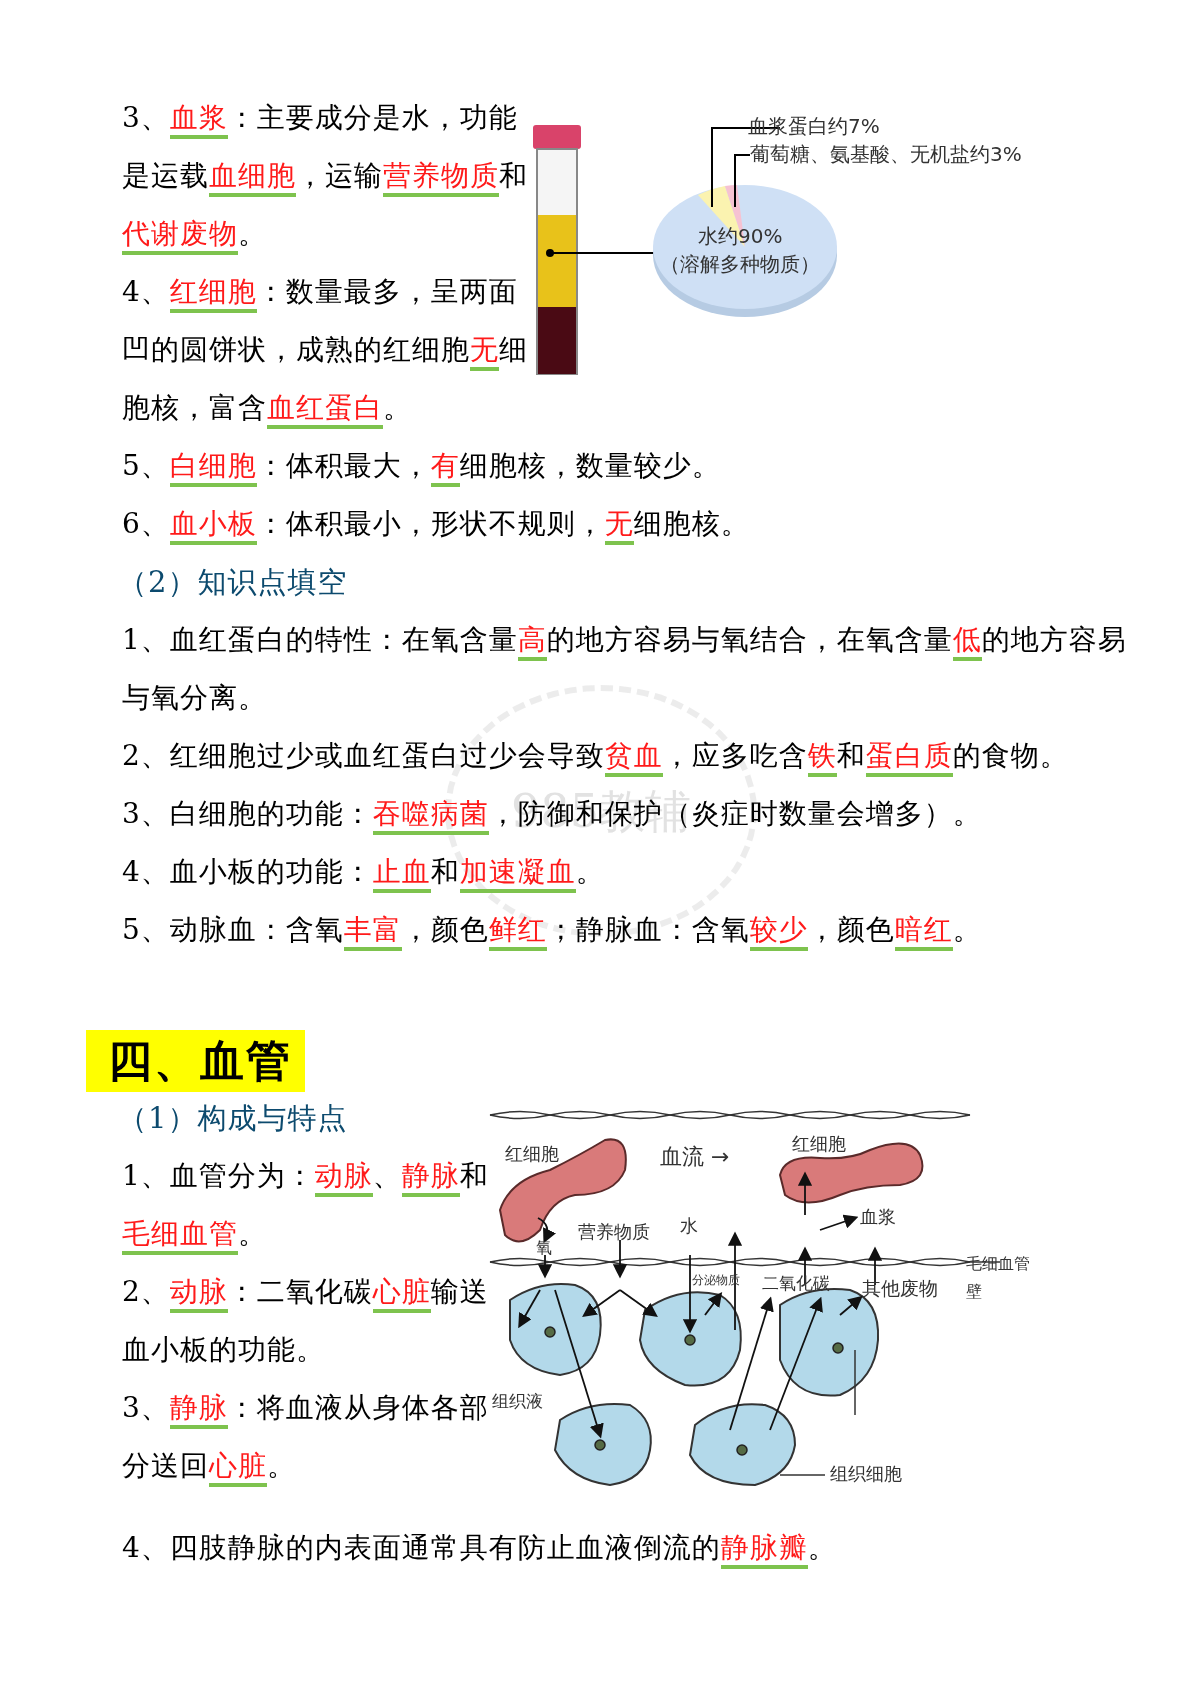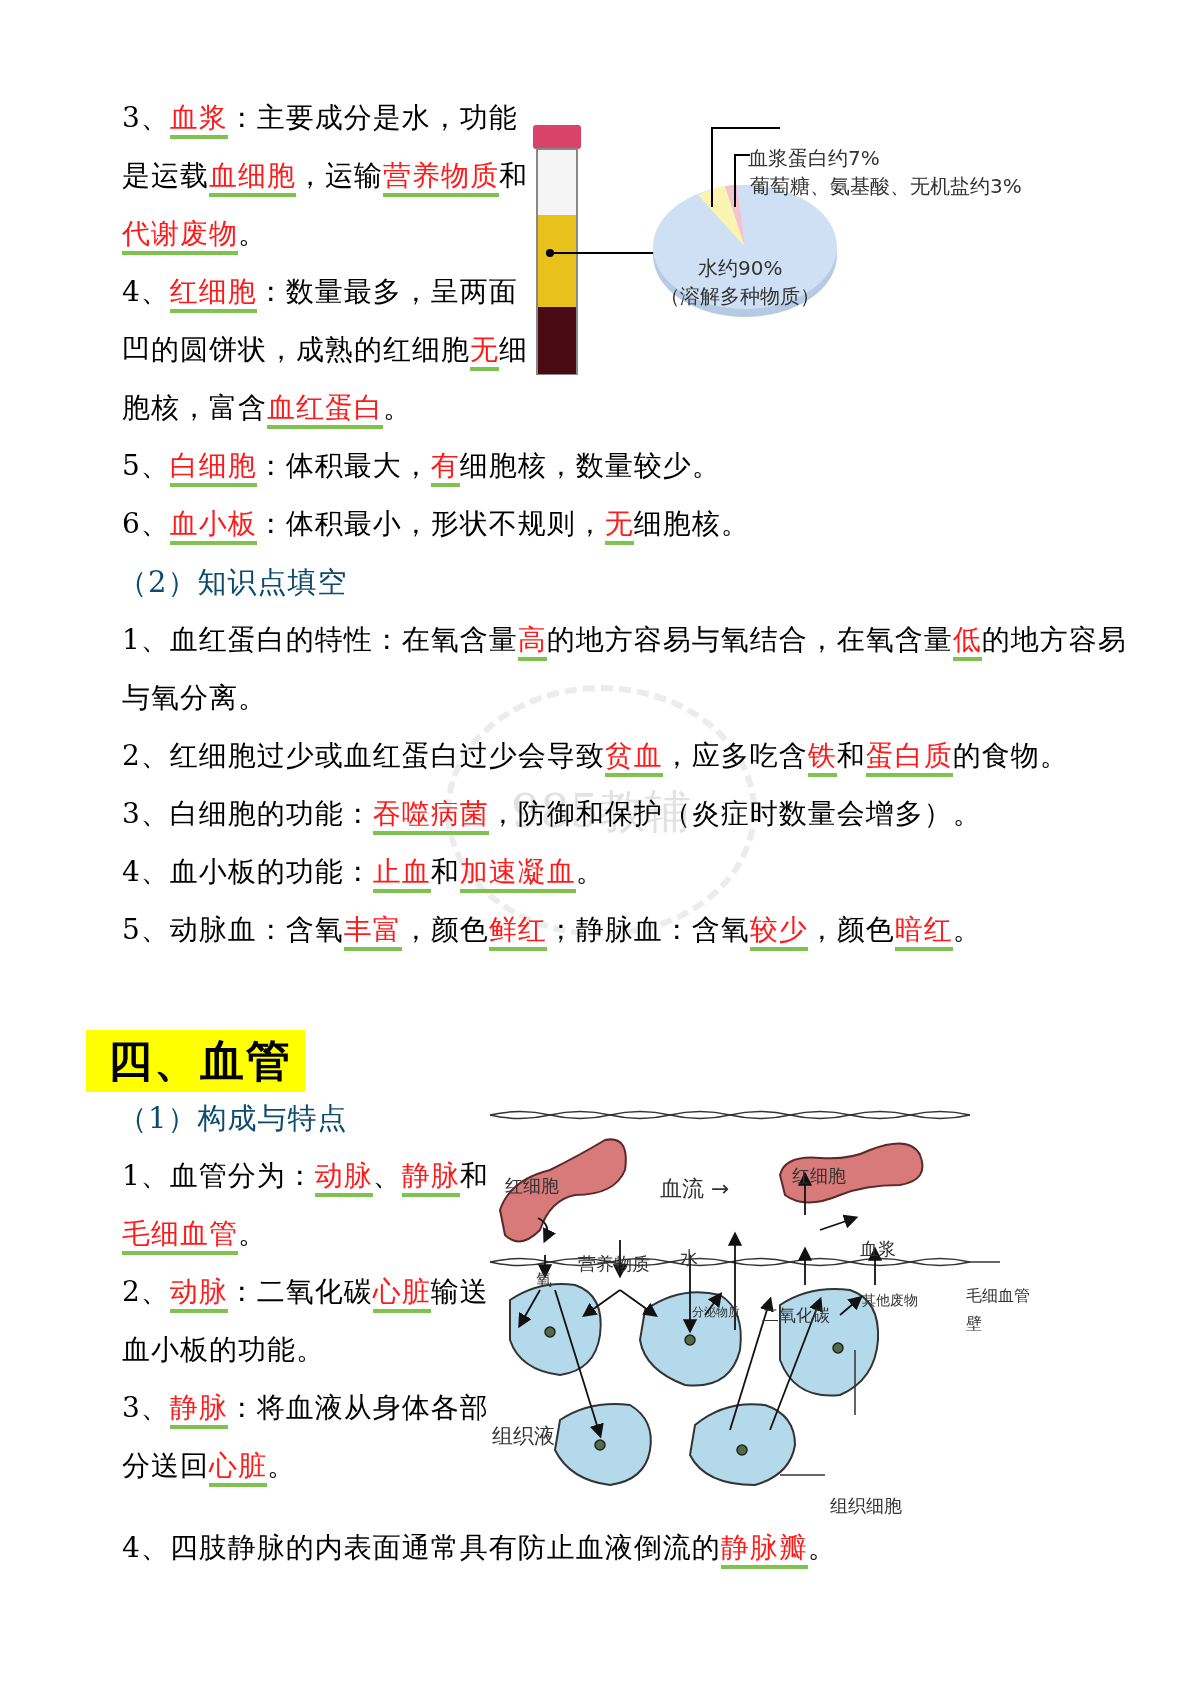--- a/index.html
+++ b/index.html
@@ -7,21 +7,21 @@
            font-family:"DejaVu Serif","Liberation Serif",serif; color:#000; }
     .line { position:absolute; left:86px; font-size:28px; font-weight:normal; line-height:40px; white-space:nowrap; letter-spacing:1px;margin-left:36px; }
     .hl { color:#ff1a1a; border-bottom:4px solid #7ec34e; padding-bottom:1px; }
     .sub { color:#0c4a6e; font-size:29px; }
     .banner { position:absolute; left:86px; top:1030px; width:219px; height:62px; background:#ffff00; }
     .banner-text { position:absolute; left:108px; top:1032px; font-size:44px; font-weight:bold; line-height:58px; letter-spacing:2px; }
     .watermark { position:absolute; left:445px; top:685px; width:300px; height:240px; border-radius:50%;
                  border:6px dashed rgba(200,200,200,0.35); color:rgba(190,190,190,0.45);
                  font-size:46px; font-weight:normal; text-align:center; line-height:240px; }
     .fig { position:absolute; }
-    .lbl { position:absolute; font-family:"DejaVu Sans","Liberation Sans",sans-serif; font-size:20px; color:#333; white-space:nowrap; font-weight:normal;margin-top:32px; }
+    .lbl { position:absolute; font-family:"DejaVu Sans","Liberation Sans",sans-serif; font-size:20px; color:#333; white-space:nowrap; font-weight:normal; }
   </style>
 </head>
 <body>
 
 <div class="watermark">985教辅</div>
 
 <div class="line" style="top:98px">
   <span>3、</span><span class="hl">血浆</span><span>：</span><span>主要成分是水，功能</span>
 </div>
 <div class="line" style="top:156px">
@@ -177,16 +177,16 @@
   <span class="lbl" style="left:25px;top:42px;font-size:18px">红细胞</span>
   <span class="lbl" style="left:180px;top:42px;font-size:22px">血流 →</span>
   <span class="lbl" style="left:312px;top:32px;font-size:18px">红细胞</span>
   <span class="lbl" style="left:380px;top:105px;font-size:18px">血浆</span>
   <span class="lbl" style="left:56px;top:138px;font-size:16px">氧</span>
   <span class="lbl" style="left:98px;top:120px;font-size:18px">营养物质</span>
   <span class="lbl" style="left:200px;top:114px;font-size:18px">水</span>
   <span class="lbl" style="left:486px;top:150px;width:70px;white-space:normal;font-size:16px;line-height:28px">毛细血管壁</span>
   <span class="lbl" style="left:212px;top:172px;font-size:12px">分泌物质</span>
   <span class="lbl" style="left:282px;top:172px;font-size:17px">二氧化碳</span>
-  <span class="lbl" style="left:382px;top:160px;font-size:14px">其他废物</span>
-  <span class="lbl" style="left:12px;top:290px;font-size:21px">组织液</span>
+  <span class="lbl" style="left:382px;top:176px;font-size:19px">其他废物</span>
+  <span class="lbl" style="left:12px;top:290px;font-size:17px">组织液</span>
   <span class="lbl" style="left:350px;top:362px;font-size:18px">组织细胞</span>
 </div>
 
 </body></html>

